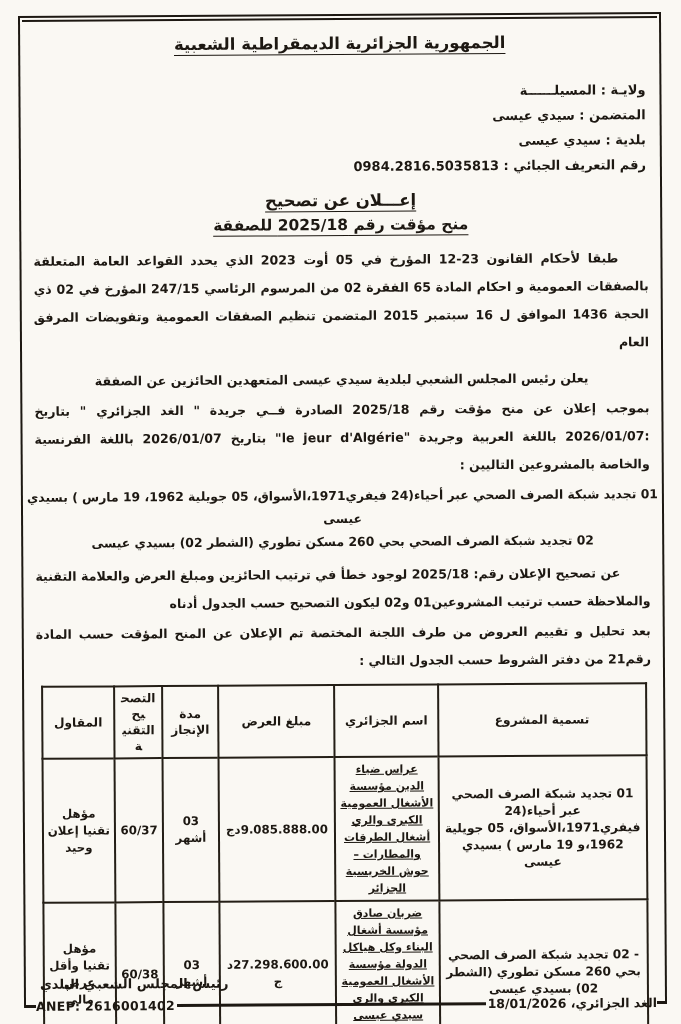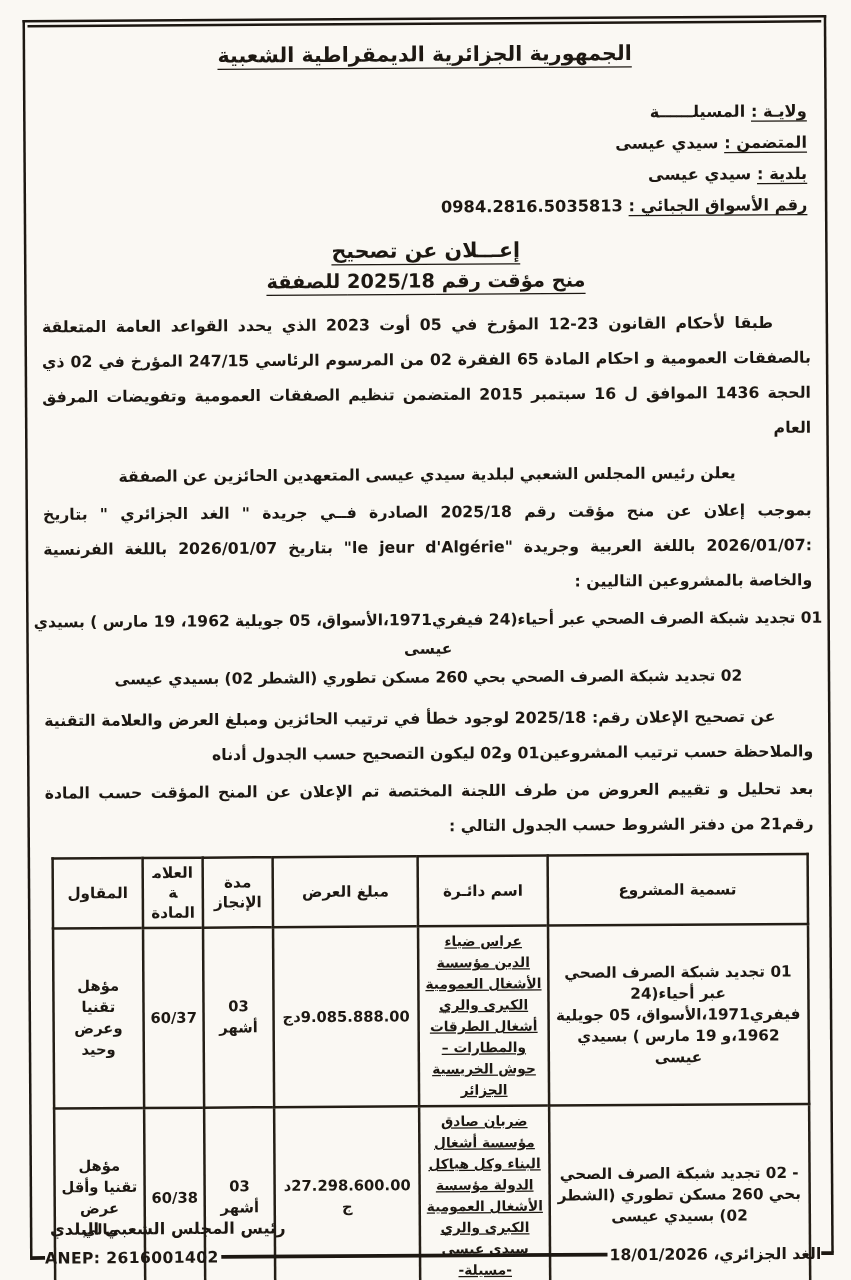--- a/index.html
+++ b/index.html
@@ -21,21 +21,21 @@
     border-top:2px solid #1d1812;
   }
   .doc-header-title{
     margin-top:18px;text-align:center;font-size:16.5px;font-weight:800;
     text-decoration:underline;text-underline-offset:5px;
   }
   .info-block{
     margin-top:26px;padding-left:10px;padding-right:14px;
     font-size:13px;font-weight:700;line-height:25px;text-align:right;
   }
-  .info-label{text-decoration:underline;text-underline-offset:3px;}
+  .info-label{text-underline-offset:3px;}
   .title-block{margin-top:12px;text-align:center;}
   .announcement-title{
     font-size:16.5px;font-weight:800;text-decoration:underline;text-underline-offset:5px;
   }
   .announcement-subtitle{
     margin-top:6px;font-size:15.5px;font-weight:800;
     text-decoration:underline;text-underline-offset:5px;
   }
   .para{
     margin:12px 12px 0 12px;font-size:12.6px;font-weight:700;
@@ -93,21 +93,21 @@
     </div>
     <div>
       <span class="info-label">المتضمن :</span>
       <span>سيدي عيسى</span>
     </div>
     <div>
       <span class="info-label">بلدية :</span>
       <span>سيدي عيسى</span>
     </div>
     <div>
-      <span class="info-label">رقم الأسواق الجبائي :</span>
+      <span class="info-label">رقم التعريف الجبائي :</span>
       <span>0984.2816.5035813</span>
     </div>
   </div>
 
   <div class="title-block">
     <div class="announcement-title">إعـــلان عن تصحيح</div>
     <div class="announcement-subtitle">منح مؤقت رقم 2025/18  للصفقة</div>
   </div>
 
   <div class="para indent">طبقا لأحكام القانون 23-12 المؤرخ في 05 أوت 2023 الذي يحدد القواعد العامة المتعلقة بالصفقات العمومية و احكام المادة 65 الفقرة 02 من المرسوم الرئاسي 247/15 المؤرخ في 02 ذي الحجة 1436 الموافق ل 16 سبتمبر 2015 المتضمن تنظيم الصفقات العمومية وتفويضات المرفق العام</div>
@@ -130,35 +130,35 @@
       <col class="col-project">
         <col class="col-contractor">
         <col class="col-amount">
       <col class="col-duration">
         <col class="col-score">
         <col class="col-note">
     </colgroup>
     <thead>
       <tr>
         <th>تسمية المشروع</th>
-        <th>اسم دائـرة</th>
+        <th>اسم الجزائري</th>
         <th>مبلغ العرض</th>
         <th>مدة الإنجاز</th>
-        <th>العلامة المادة</th>
+        <th>التصحيح التقنية</th>
         <th>المقاول</th>
       </tr>
     </thead>
     <tbody>
       <tr class="row-1">
         <td class="cell-project">01 تجديد شبكة الصرف الصحي عبر أحياء(24 فيفري1971،الأسواق، 05 جويلية 1962،و 19 مارس ) بسيدي عيسى</td>
         <td class="cell-contractor">عراس ضياء الدين مؤسسة الأشغال العمومية الكبرى والري أشغال الطرقات والمطارات – حوش الخريسية الجزائر</td>
         <td>9.085.888.00دج</td>
         <td>03 أشهر</td>
         <td>60/37</td>
-        <td>مؤهل تقنيا وعرض وحيد</td>
+        <td>مؤهل تقنيا إعلان وحيد</td>
       </tr>
       <tr class="row-2">
         <td class="cell-project">- 02 تجديد شبكة الصرف الصحي بحي 260 مسكن تطوري (الشطر 02) بسيدي عيسى</td>
         <td class="cell-contractor">ضربان صادق مؤسسة أشغال البناء وكل هياكل الدولة مؤسسة الأشغال العمومية الكبرى والري سيدي عيسى -مسيلة-</td>
         <td>27.298.600.00دج</td>
         <td>03 أشهر</td>
         <td>60/38</td>
         <td>مؤهل تقنيا وأقل عرض مالي</td>
       </tr>
     </tbody>

